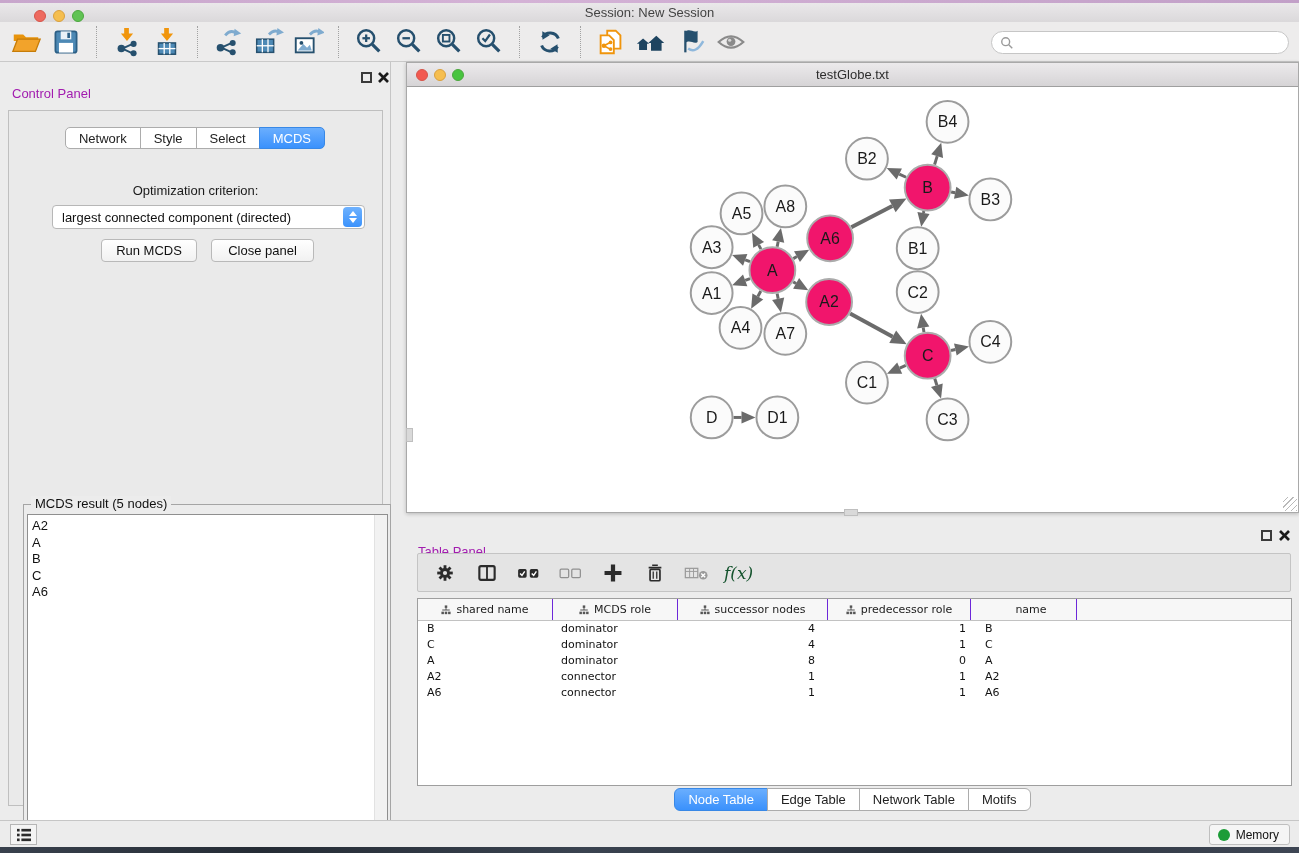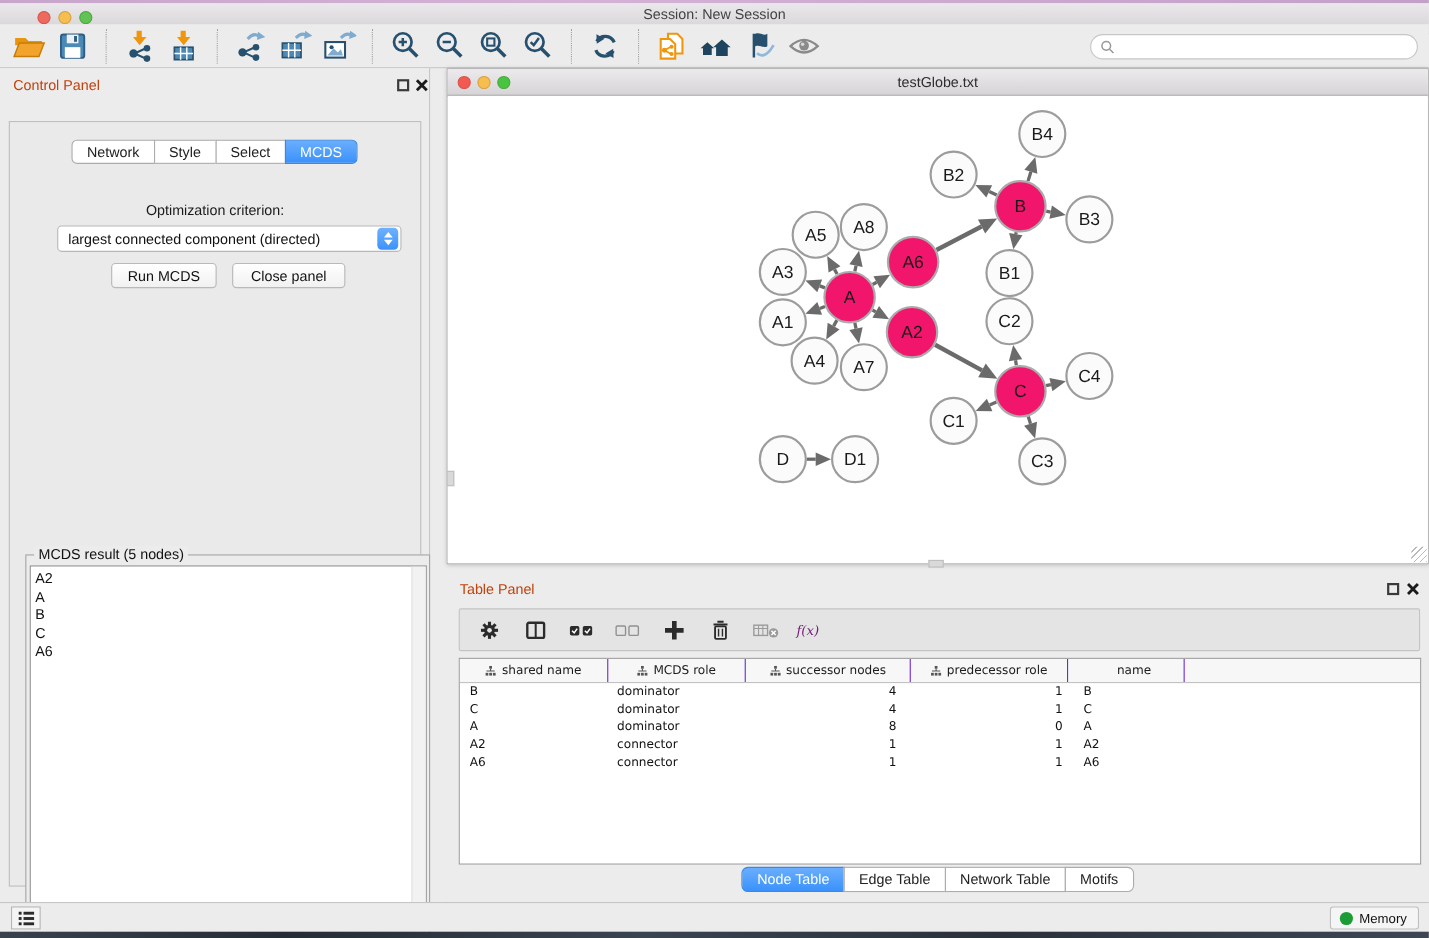--- a/index.html
+++ b/index.html
@@ -24,21 +24,21 @@
   .tb-sep { width:1px; height:32px; border-left:1px dotted #A2A2A2; margin:0 4px; }
   .tb-btn { width:40px; height:36px; display:flex; align-items:center; justify-content:center; }
   .tb-btn svg { display:block; }
   .search-field { position:absolute; right:10px; top:9px; width:298px; height:23px;
     background:#FFF; border:1px solid #C6C6C6; border-radius:12px; display:flex; align-items:center; padding-left:8px; }
   .search-field input { border:none; outline:none; background:transparent; font-size:12px; width:250px; font-family:"Liberation Sans",sans-serif; }
 
   
   .control-panel { position:absolute; left:0; top:62px; width:391px; height:758px; background:#ECECEC; border-right:1px solid #C6C6C6; }
   .panel-header { position:relative; height:28px; }
-  .panel-header .ph-title { position:absolute; left:12px; top:8px; font-size:13px; color:#c2410c; }
+  .panel-header .ph-title { position:absolute; left:12px; top:24px; font-size:13px; color:#a21caf; }
   .ph-float { position:absolute; top:10px; width:11px; height:11px; border:2px solid #3A3A3A; background:transparent; }
   .ph-close { position:absolute; top:9px; width:13px; height:13px; }
   .cp-tabs { position:absolute; left:0; top:33px; width:100%; display:flex; justify-content:center; z-index:2;margin-top:32px; }
   .seg-tab { height:22px; padding:0 13px; background:#FFF; border:1px solid #ACACAC; margin-left:-1px;
     display:flex; align-items:center; font-size:13px; color:#222; }
   .seg-tab:first-child { border-radius:5px 0 0 5px; margin-left:0; }
   .seg-tab:last-child { border-radius:0 5px 5px 0; }
   .seg-tab.active { background:linear-gradient(#6AAEFE,#3A91FC); border-color:#3888E6; color:#FFF; }
   .cp-box { position:absolute; left:8px; top:48px; width:375px; height:696px; border:1px solid #BFBFBF; background:#EAEAEA; }
   .opt-label { position:absolute; left:0; width:100%; top:72px; text-align:center; font-size:13px; color:#1A1A1A; }
@@ -74,21 +74,21 @@
   .nw-grip { position:absolute; right:1px; bottom:1px; width:14px; height:14px;
     background:repeating-linear-gradient(135deg, transparent 0 3px, #B9B9B9 3px 4px); }
   .nw-nub-left { position:absolute; left:-1px; top:365px; width:7px; height:14px; background:#D9D9D9; border:1px solid #BFBFBF; }
   .nw-nub-bottom { position:absolute; left:437px; bottom:-4px; width:14px; height:7px; background:#D9D9D9; border:1px solid #BFBFBF; }
 
   
   .table-panel { position:absolute; left:406px; top:520px; width:893px; height:300px; background:#ECECEC; }
   .tp-toolbar { position:absolute; left:11px; top:33px; width:874px; height:39px; background:#E4E4E4;
     border:1px solid #C4C4C4; border-radius:2px; display:flex; align-items:center; padding-left:12px; gap:12px; }
   .tp-btn { width:30px; height:30px; display:flex; align-items:center; justify-content:center; }
-  .fx-label { font-family:"DejaVu Serif", serif; font-style:italic; font-size:12px; color:#701a75; }
+  .fx-label { font-family:"DejaVu Serif", serif; font-style:italic; font-size:17px; color:#14532d; }
   .tp-table { position:absolute; left:11px; top:78px; width:875px; height:188px; background:#FFF; border:1px solid #9E9E9E; overflow:hidden; }
   .tp-head { display:flex; height:22px; background:#F7F7F7; border-bottom:1px solid #C2C2C2; }
   .th { display:flex; align-items:center; justify-content:center; gap:5px; border-right:1px solid #6d28d9;
     font-size:11px; color:#1C1C1C; font-family:"DejaVu Sans",sans-serif; overflow:hidden; }
   .th svg { flex:none; }
   .tp-body .tr { display:flex; height:15.8px; align-items:center; }
   .td { font-size:11px; color:#111; font-family:"DejaVu Sans",sans-serif; overflow:hidden; white-space:nowrap; }
   .td.c0 { width:135px; padding-left:9px; }
   .td.c1 { width:125px; padding-left:8px; }
   .td.c2 { width:150px; text-align:right; padding-right:13px; }

